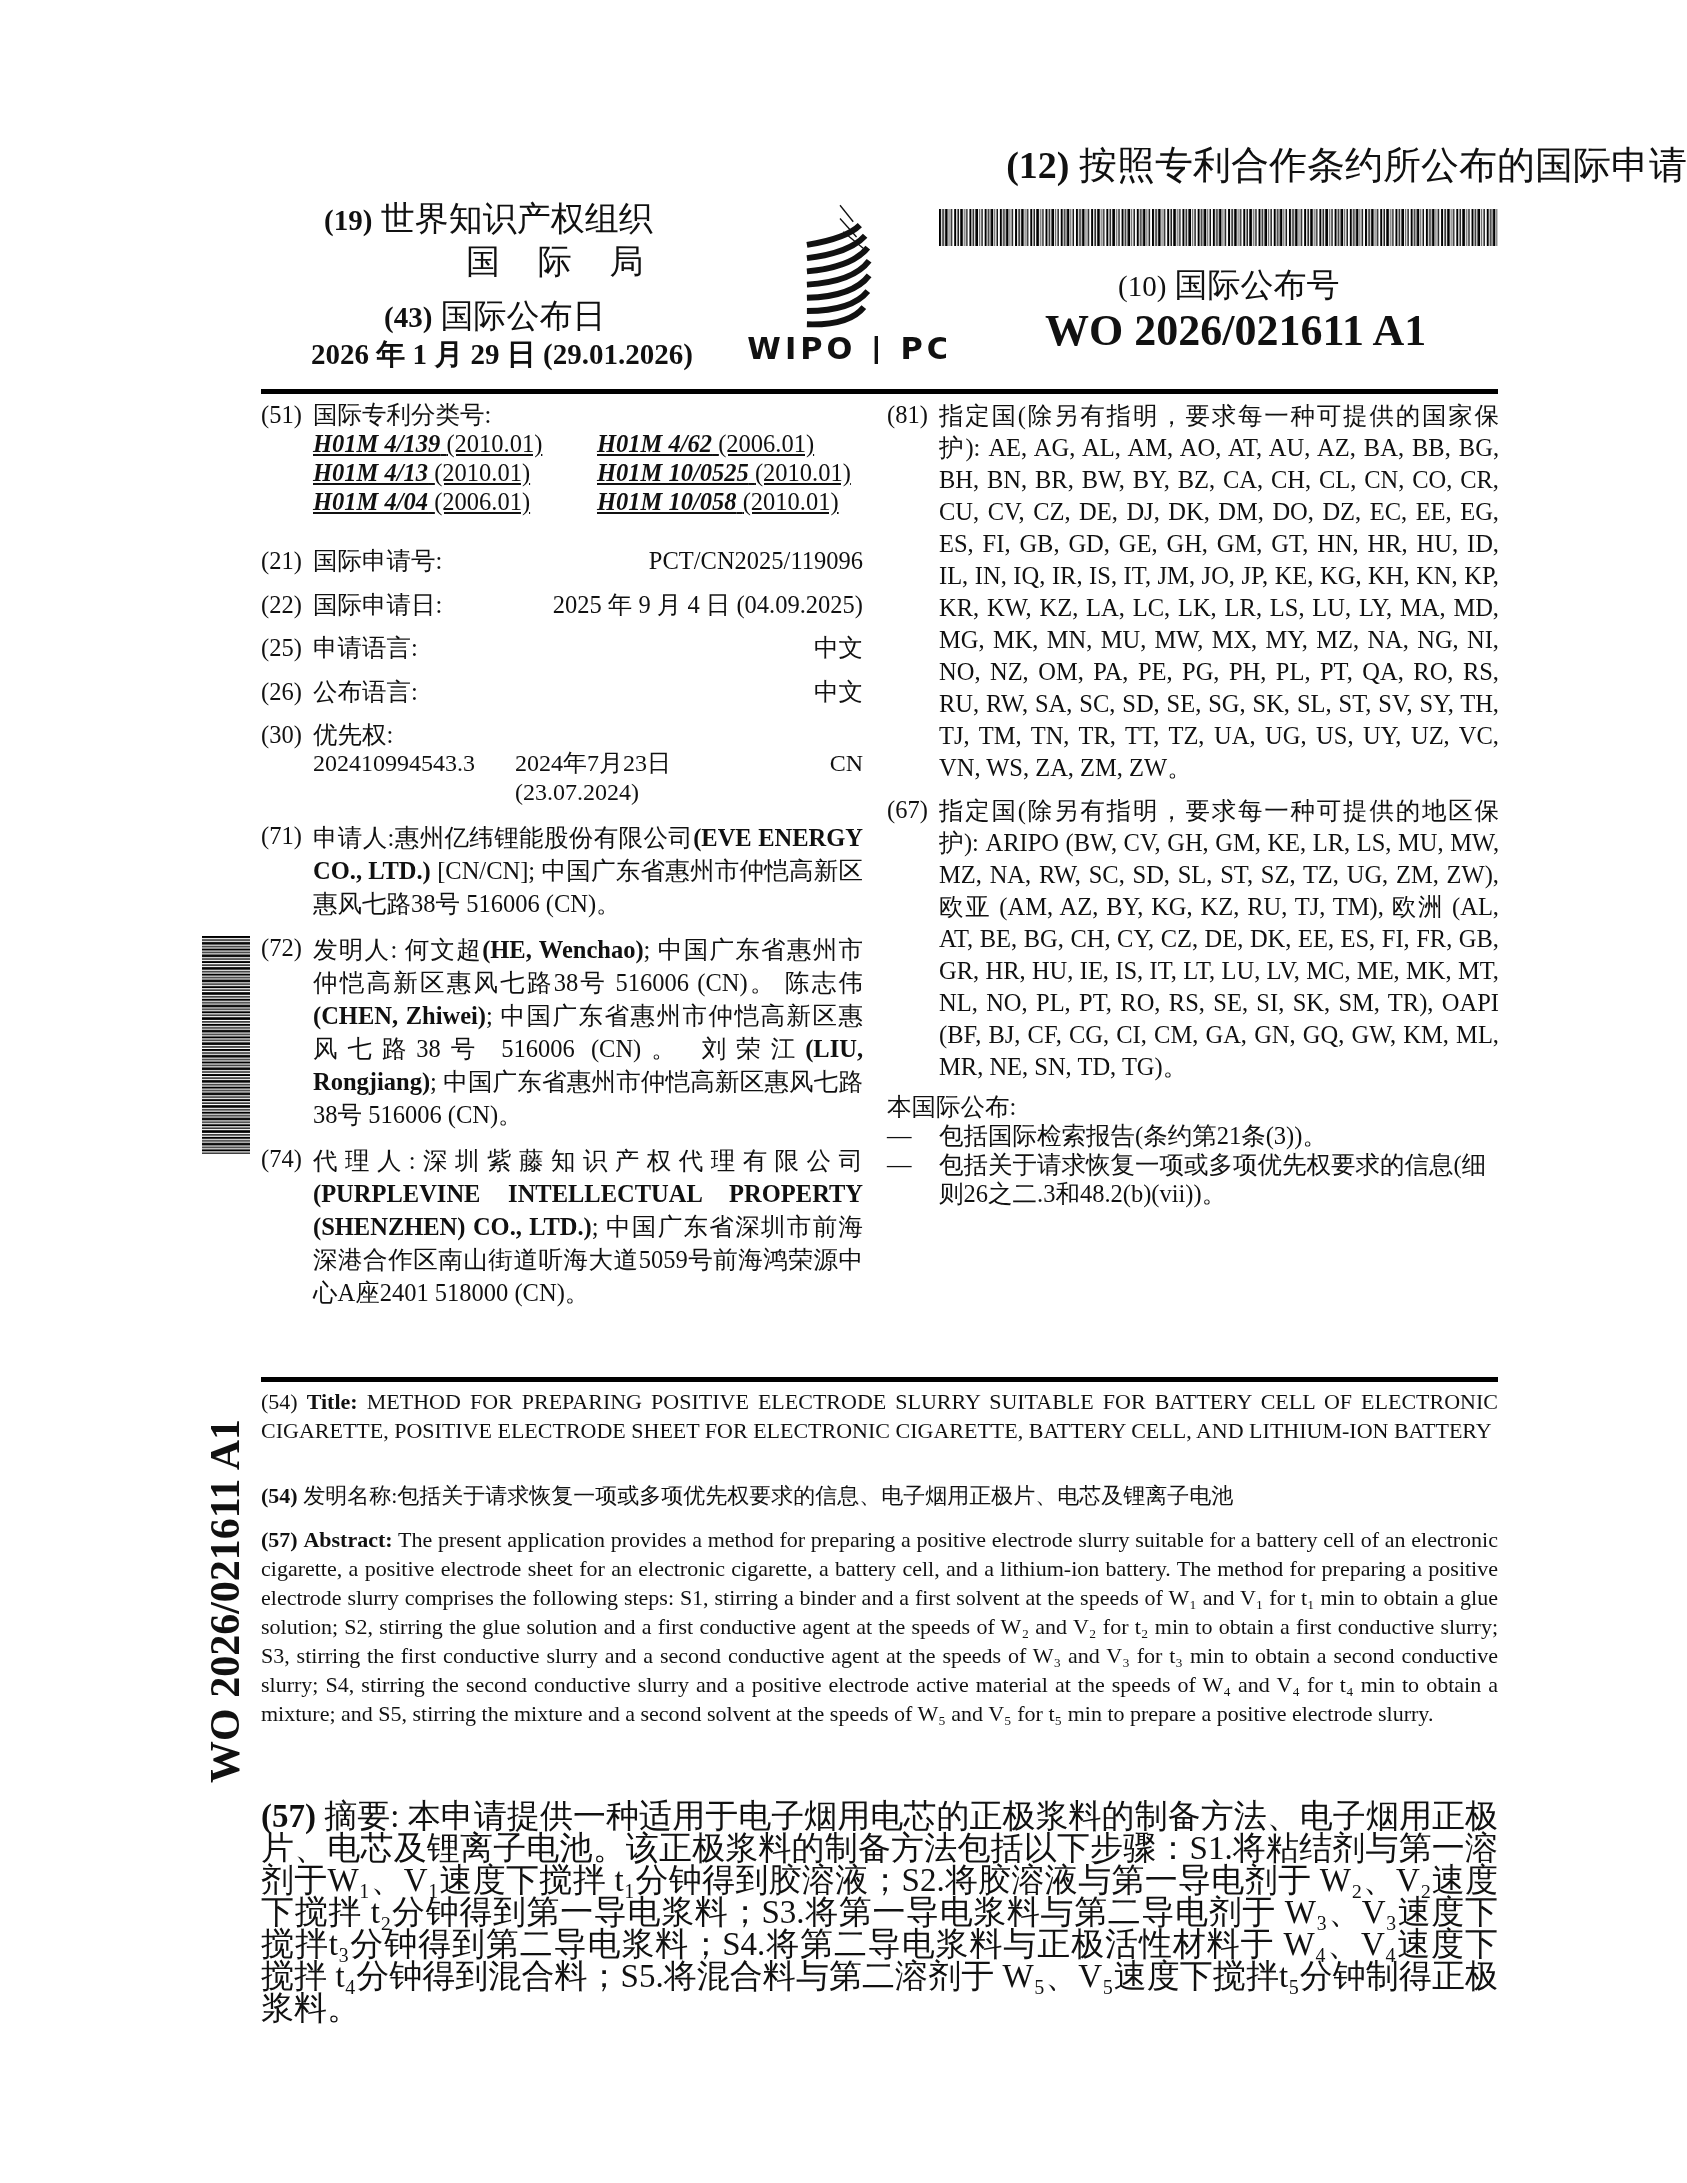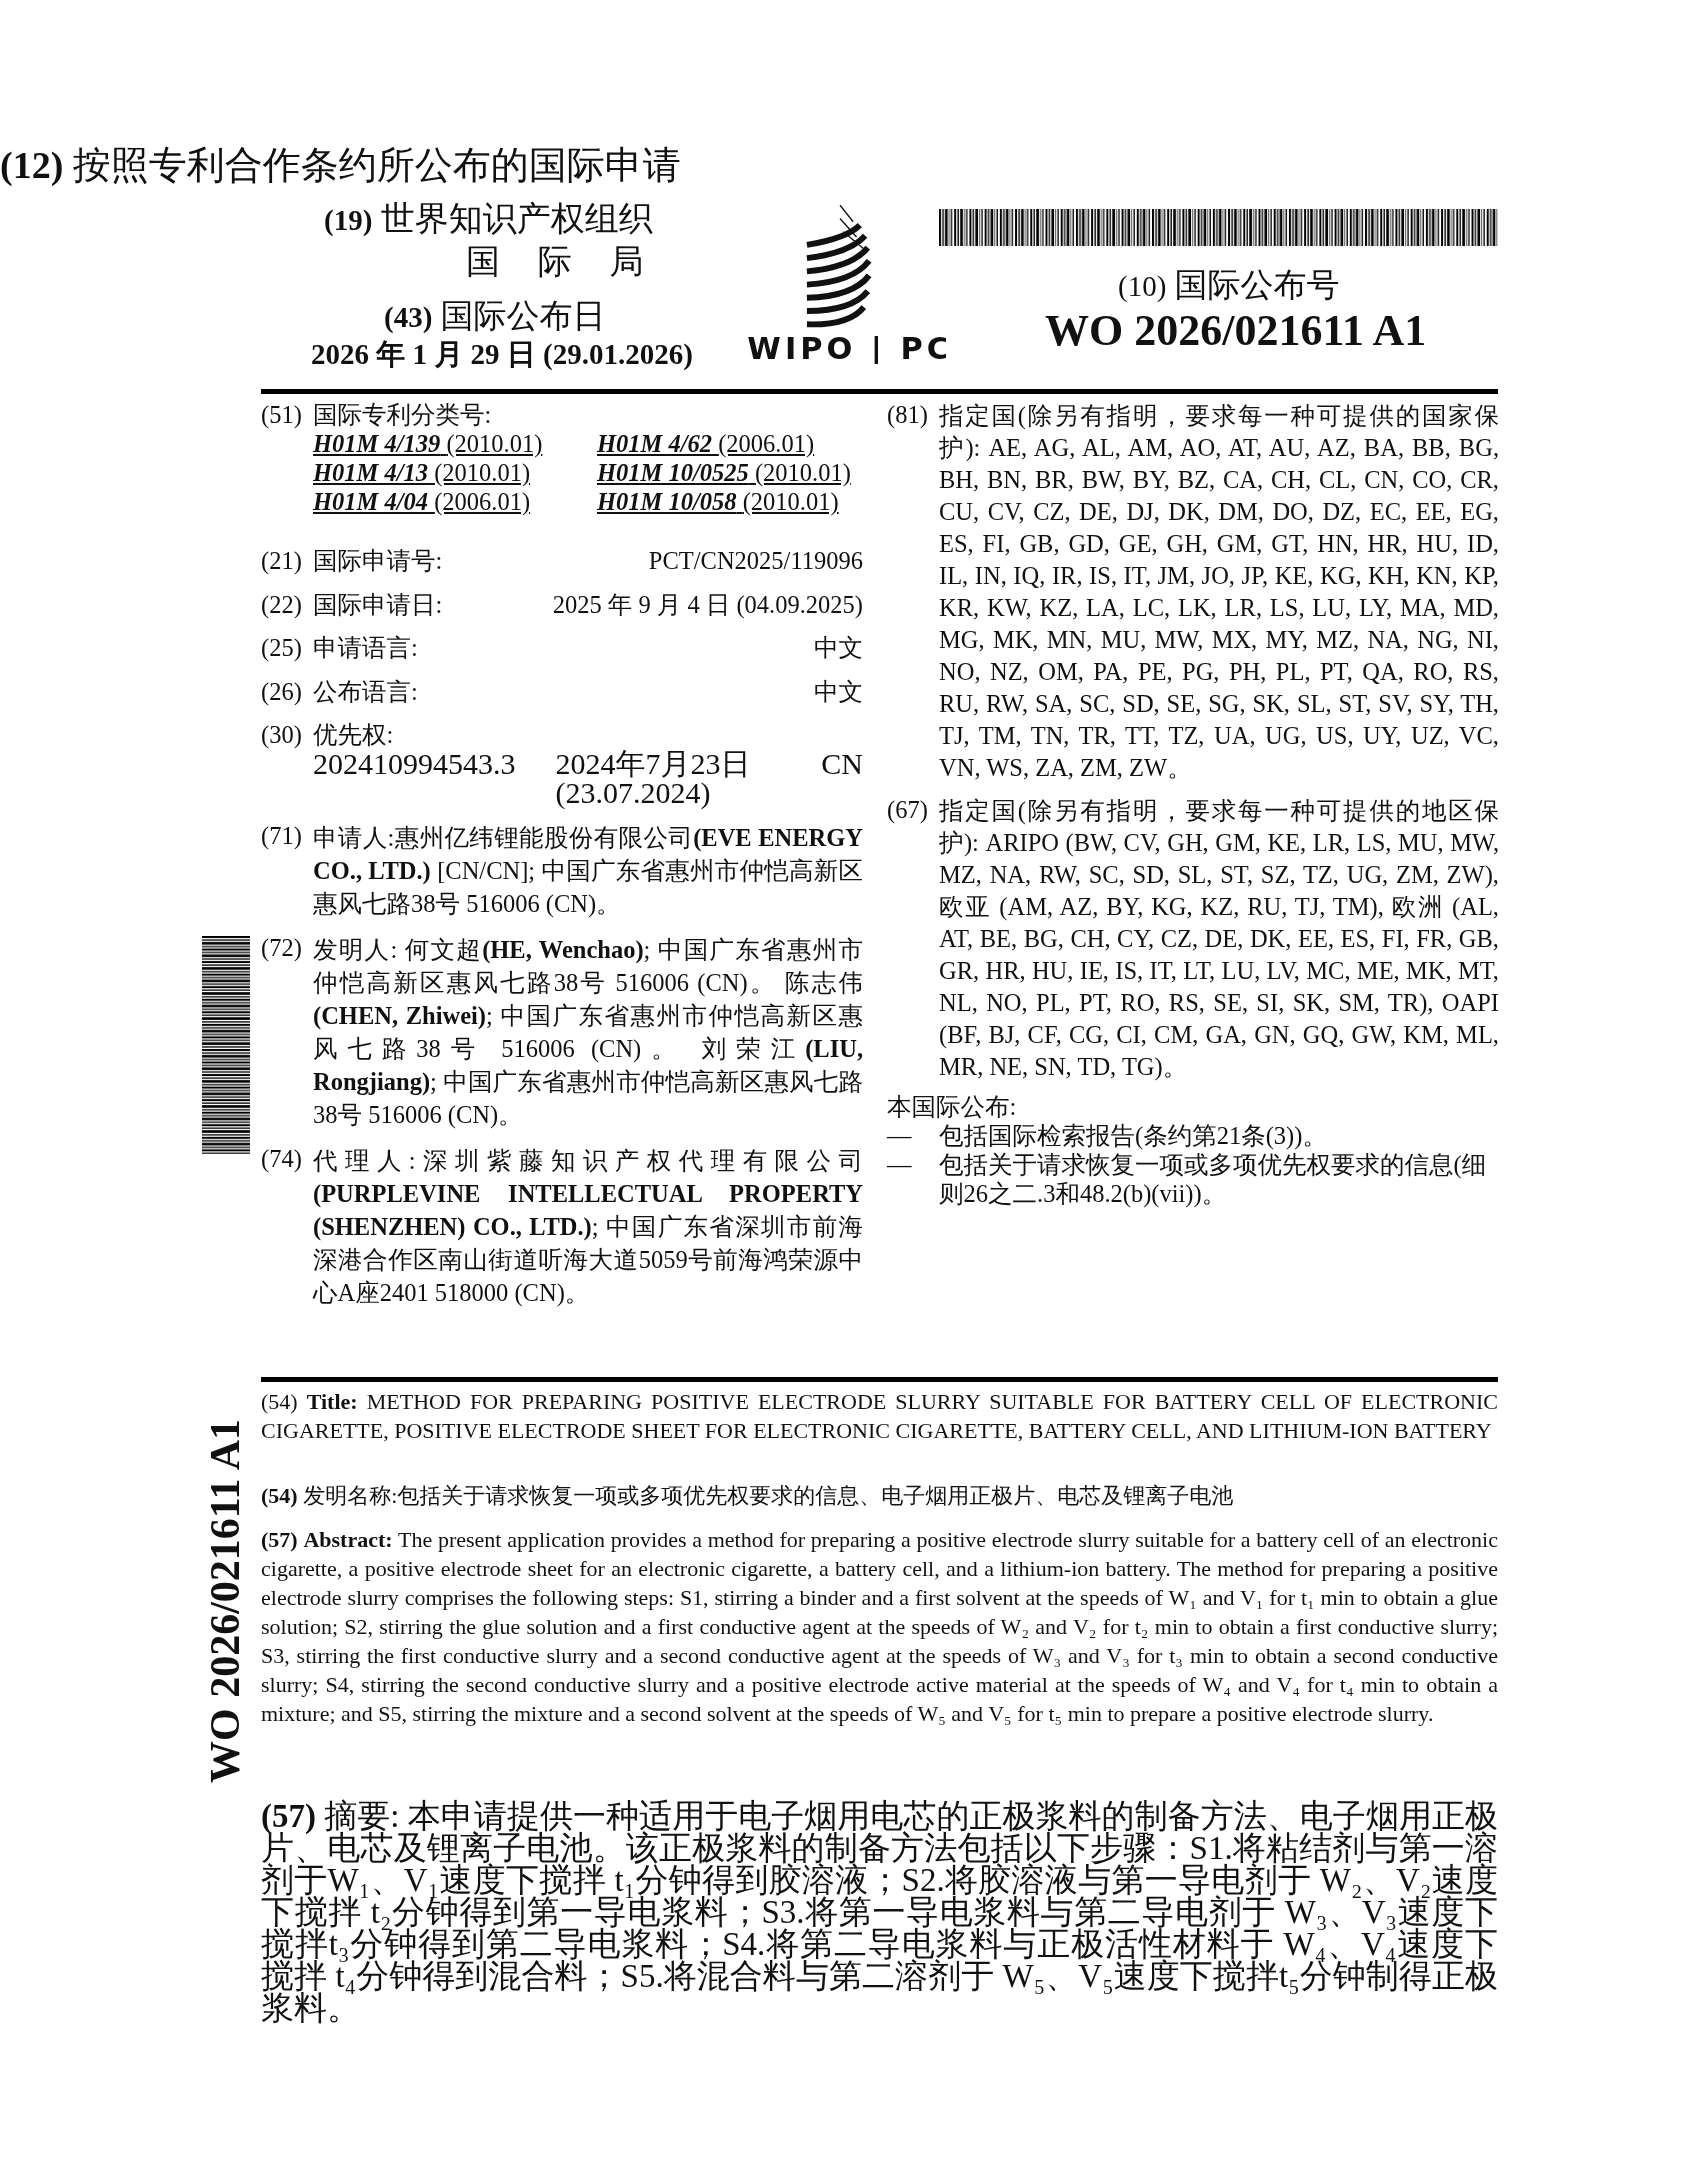--- a/index.html
+++ b/index.html
@@ -1,20 +1,20 @@
 <!DOCTYPE html>
 <html style="font-size:10.6px"><head>
 <meta charset="utf-8">
 <style>
   html, body { margin:0; padding:0; background:#ffffff; }
   body { width:1687px; height:2183px; position:relative; overflow:hidden;
          font-family:"Liberation Serif","DejaVu Serif",serif; color:#111; }
   .abs { position:absolute; }
   .num { font-weight:bold; }
-  .doc-title { left:0; width:1687px; top:142px; text-align:left; font-size:38px; line-height:46px; }
+  .doc-title { left:0; width:1687px; top:142px; text-align:right; font-size:38px; line-height:46px; }
   .org { left:324px; top:198px; width:370px; font-size:34px; line-height:41px; }
   .org .l2 { padding-left:142px; letter-spacing:14.6px; }
   .pubdate-label { left:384px; top:296px; font-size:33px; line-height:40px; }
   .pubdate { left:311px; top:336px; font-size:29px; font-weight:bold; line-height:37px; }
   .logo { left:734px; top:192px; width:212px; height:172px; }
   .barcode-top { left:939px; top:209px; width:559px; height:37px; }
   .pubno-label { left:1118px; top:265px; font-size:33px; line-height:40px; }
   .pubno { left:1045px; top:304px; font-size:44px; font-weight:bold; line-height:53px; }
   .rule { left:261px; width:1237px; height:5.3px; background:#000; }
   .col { font-size:24.5px; line-height:29px; }
@@ -137,21 +137,21 @@
     <div class="code">(26)</div>
     <div class="body row-flex">
         <span>公布语言:</span>
         <span>中文</span>
       </div>
   </div>
   <div class="field" style="margin-top:14.6px">
     <div class="code">(30)</div>
     <div class="body">
       <div>优先权:</div>
-      <div class="prio" style="font-size:30px">
+      <div class="prio" style="font-size:24px">
         <span>202410994543.3</span>
         <span>2024年7月23日 (23.07.2024)</span>
         <span>CN</span>
       </div>
     </div>
   </div>
   <div class="field" style="margin-top:13.2px">
     <div class="code">(71)</div>
     <div class="body just" style="line-height:33px">
       <span>申请人:</span><span>惠州亿纬锂能股份有限公司</span><span class="bold">(EVE ENERGY CO., LTD.)</span><span> [CN/CN]; 中国广东省惠州市仲恺高新区惠风七路38号 516006 (CN)。</span>

